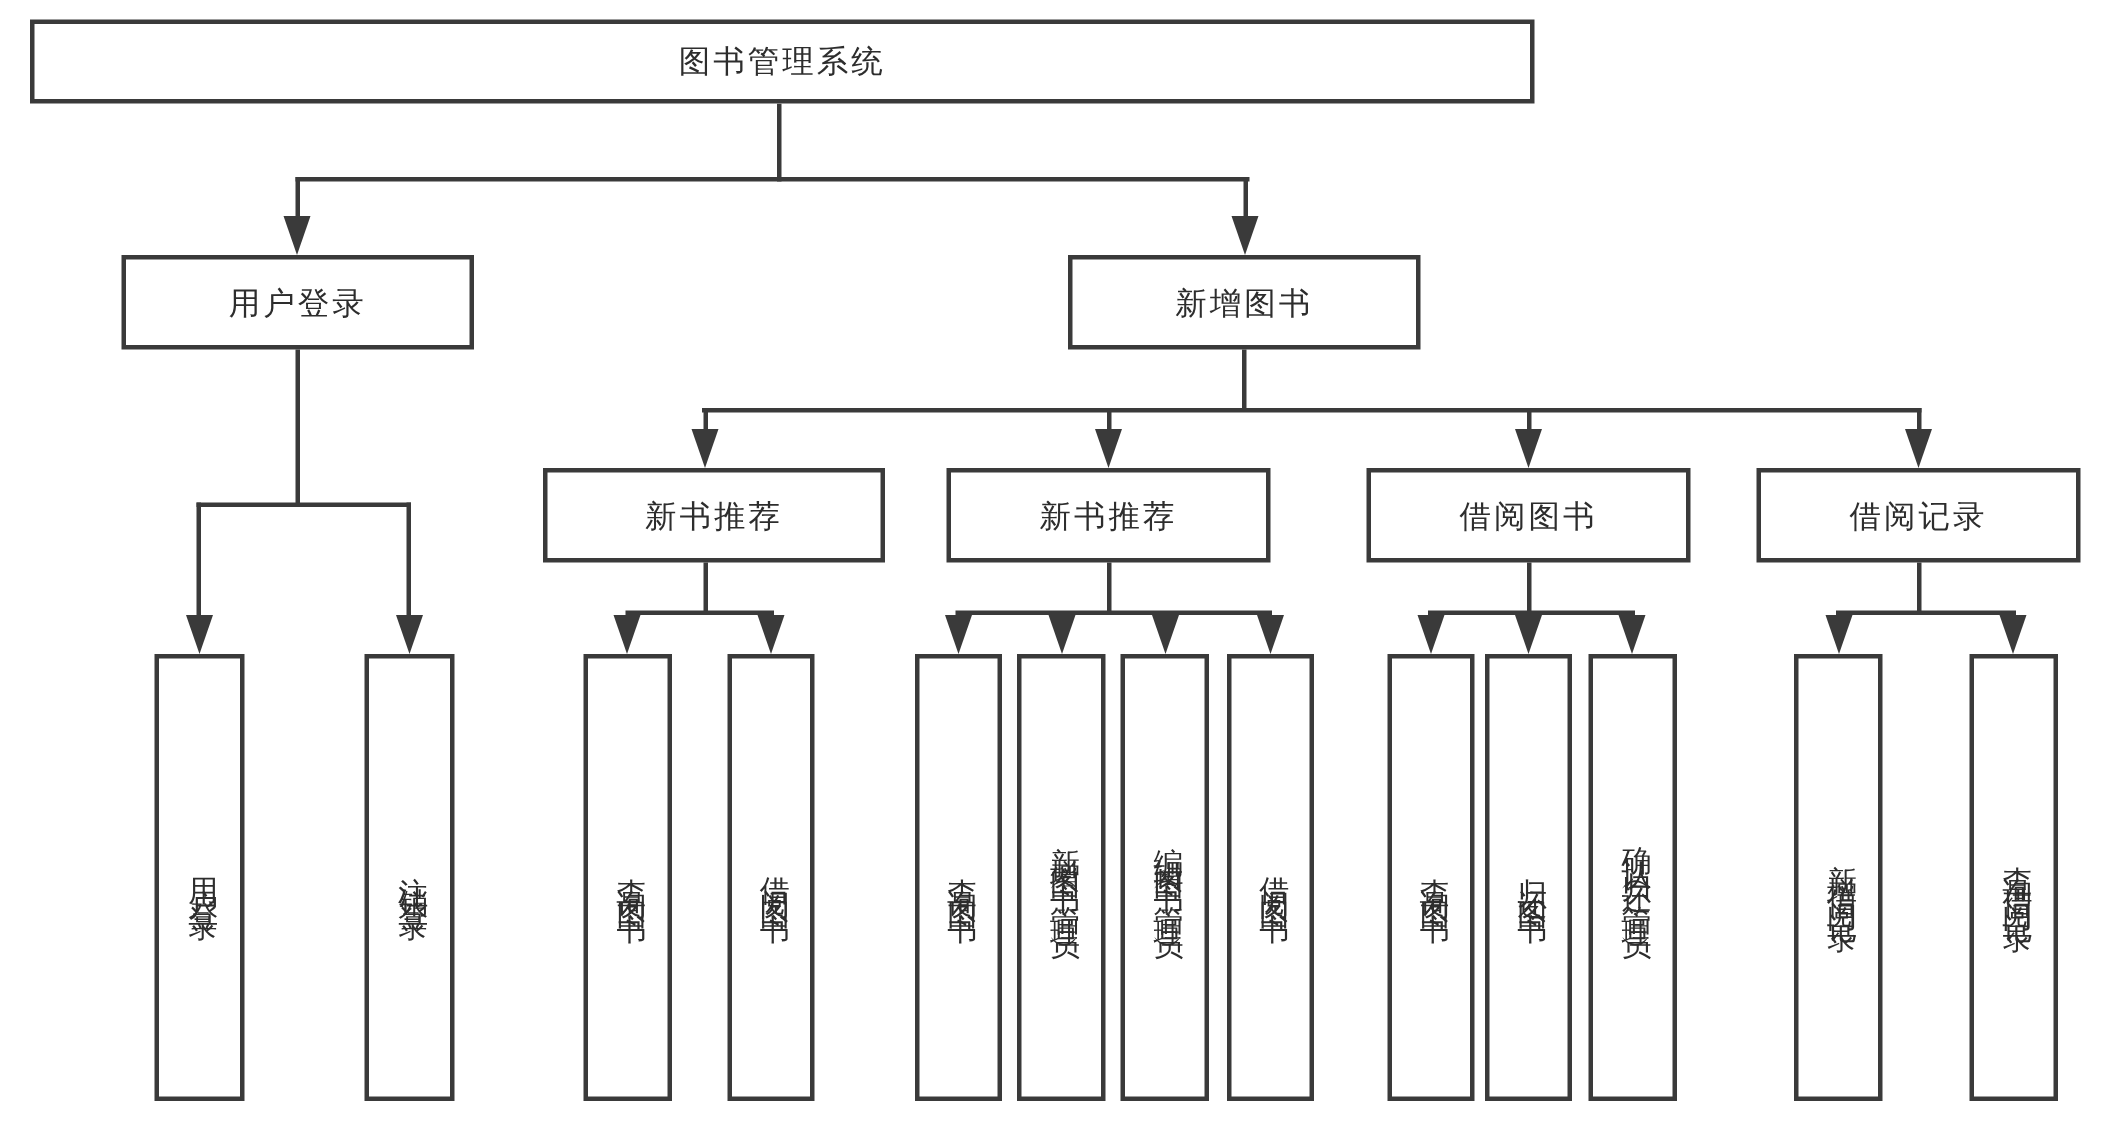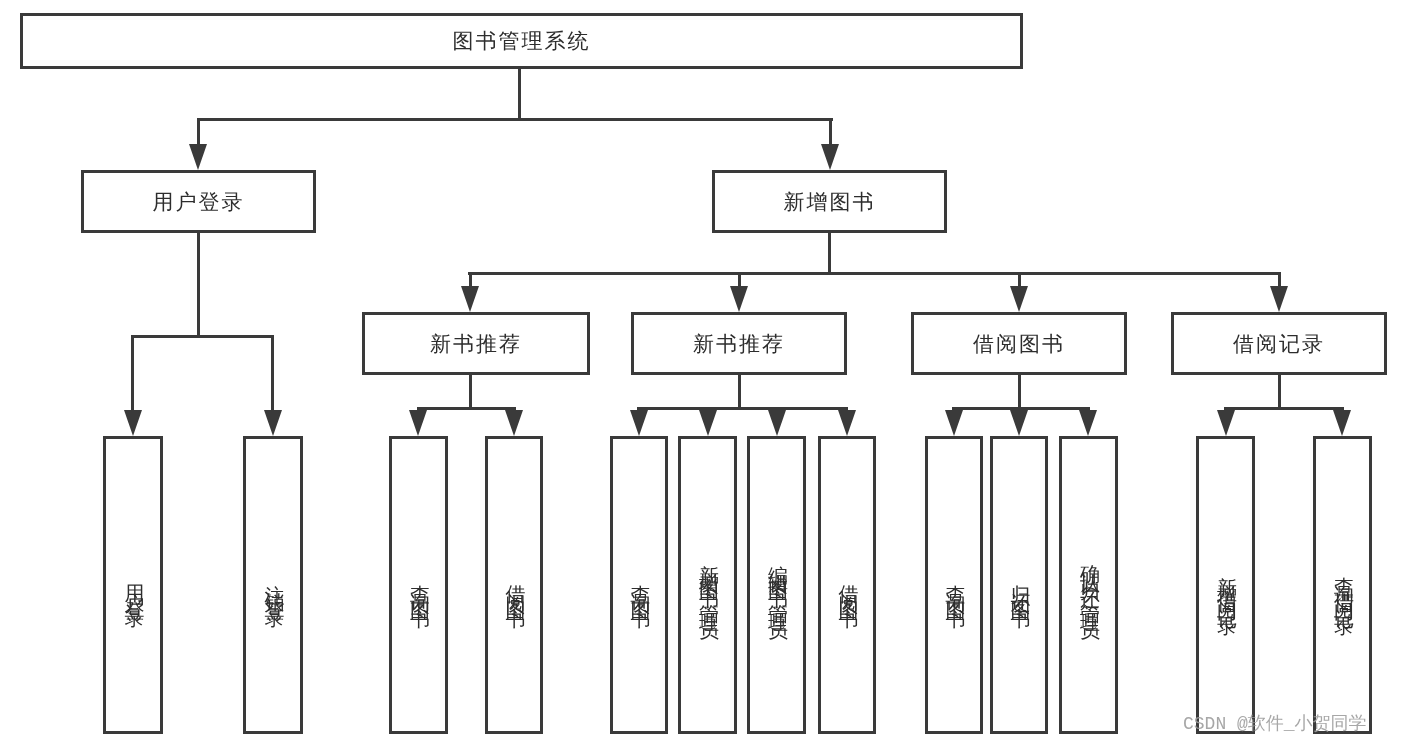--- a/index.html
+++ b/index.html
@@ -142,15 +142,14 @@
   <div class="vbox" style="left:747px; top:436px; width:59px; height:298px;">编辑图书（管理员）</div>
   <div class="vbox" style="left:818px; top:436px; width:58px; height:298px;">借阅图书</div>
 
   <div class="vbox" style="left:925px; top:436px; width:58px; height:298px;">查询图书</div>
   <div class="vbox" style="left:990px; top:436px; width:58px; height:298px;">归还图书</div>
   <div class="vbox" style="left:1059px; top:436px; width:59px; height:298px;">确认归还（管理员）</div>
 
   <div class="vbox" style="left:1196px; top:436px; width:59px; height:298px;">新增借阅记录</div>
   <div class="vbox" style="left:1313px; top:436px; width:59px; height:298px;">查询借阅记录</div>
 
-  <div class="watermark">CSDN @软件_小贺同学</div>
 
 </div>
 
 </body></html>

